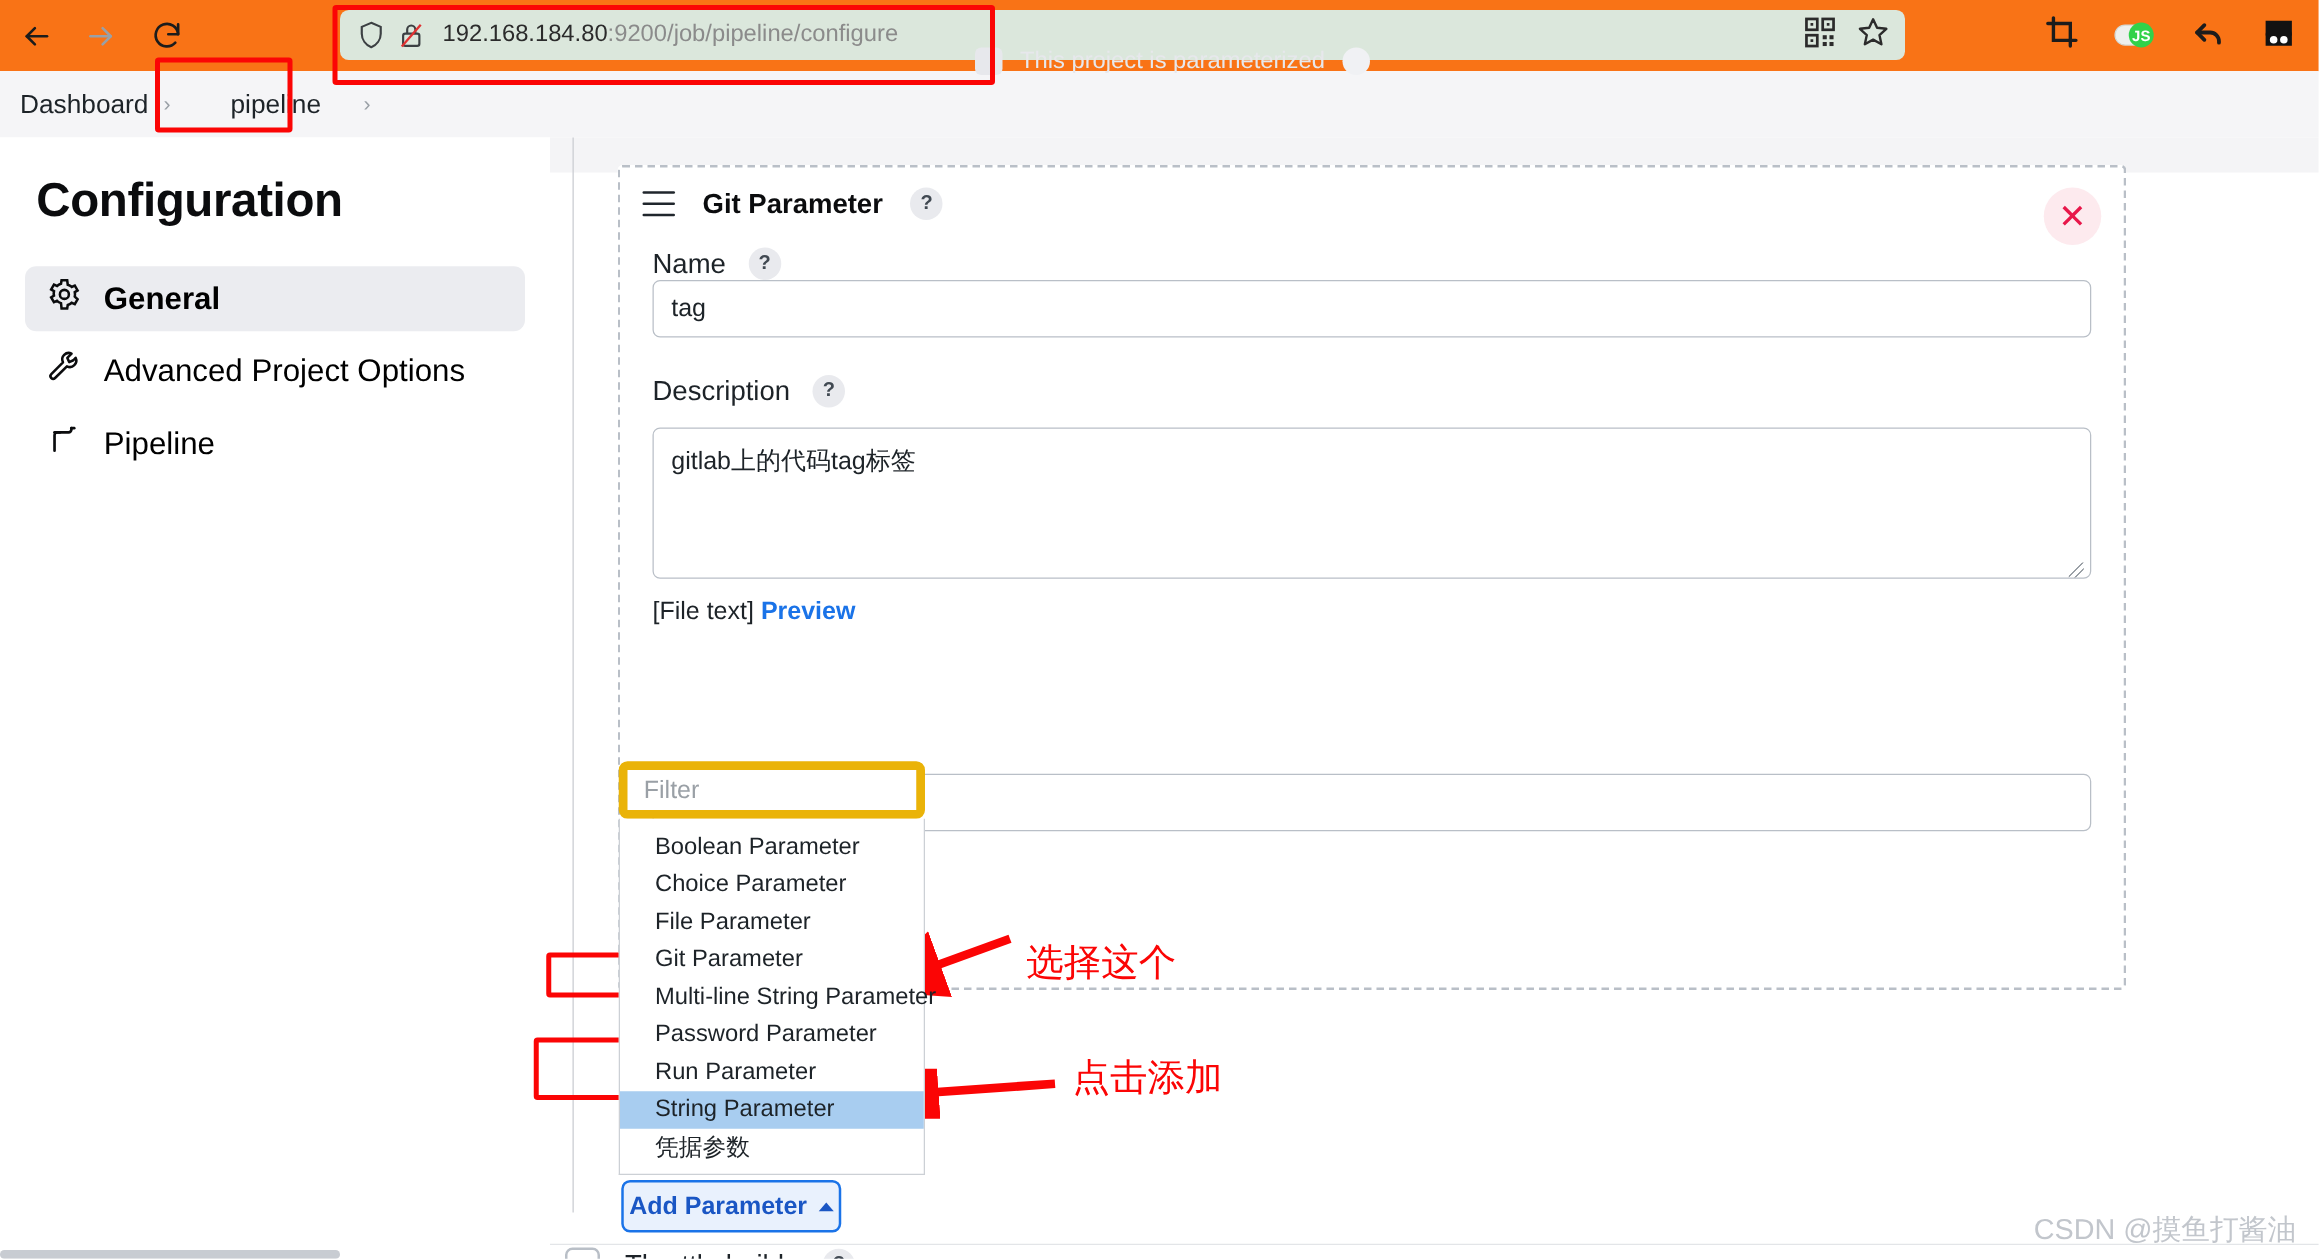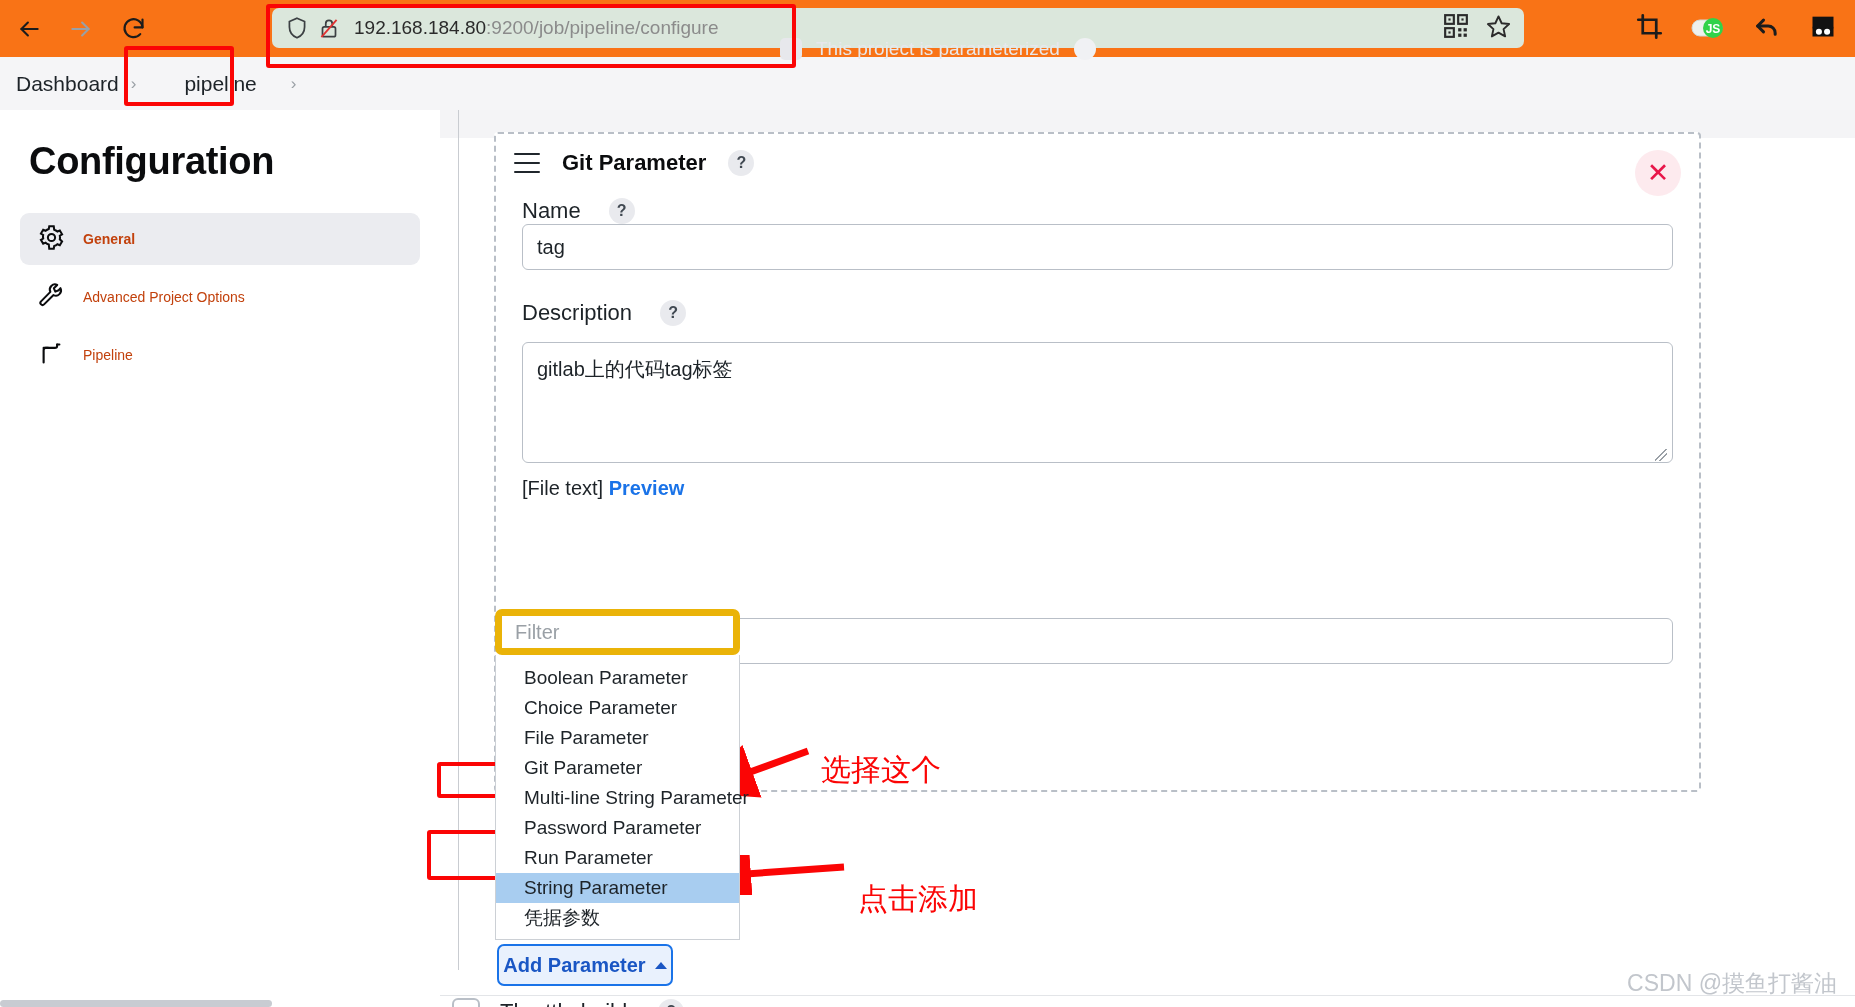--- a/index.html
+++ b/index.html
@@ -65,21 +65,21 @@
   
   .sidebar { position: absolute; left: 0; top: 0; width: 440px; height: 897px; background: #fff; }
   .side-title {
     font-size: 38px; font-weight: bold; color: #0b0c0e;
     margin: 30px 0 0 29px; letter-spacing: -0.3px;
   }
   .side-list { margin-top: 30px; padding: 0 20px; }
   .side-item {
     display: flex; align-items: center; gap: 18px;
     height: 52px; padding: 0 18px; border-radius: 9px;
-    font-size: 14px; color: #c2410c; margin-bottom: 6px;
+    font-size: 25px; color: #000000; margin-bottom: 6px;
   }
   .side-item.active { background: #ebecf0; font-weight: bold; }
   .side-item svg { flex: 0 0 auto; }
 
   
   .main { position: absolute; left: 440px; top: 0; right: 0; height: 897px; }
 
   .grayband {
     position: absolute; left: 0; top: 0; width: 1415px; height: 28px; background: #f4f4f6;
   }
@@ -94,21 +94,21 @@
   .drag-ico { width: 26px; height: 20px; display: flex; flex-direction: column; justify-content: space-between; }
   .drag-ico i { display: block; height: 2px; background: #20262c; border-radius: 2px; }
   .card-title { font-size: 22px; font-weight: bold; color: #0b0c0e; }
 
   .helpbadge {
     display: inline-flex; align-items: center; justify-content: center;
     width: 26px; height: 26px; border-radius: 50%;
     background: #e9eaee; color: #414952; font-size: 16px; font-weight: bold;
   }
 
-  .fld-label { font-size: 22px; color: #1d2328; display: flex; align-items: flex-start; gap: 28px; }
+  .fld-label { font-size: 22px; color: #1d2328; display: flex; align-items: flex-start; gap: 18px; }
 
   .textinput {
     width: 100%; height: 46px; border: 1px solid #b9bfc7; border-radius: 6px;
     font-size: 20px; color: #1d2328; padding: 0 14px; background: #fff;
     font-family: "Liberation Sans", sans-serif; outline: none;
   }
   .textarea {
     width: 100%; height: 121px; border: 1px solid #b9bfc7; border-radius: 6px;
     font-size: 20px; color: #1d2328; padding: 12px 14px; background: #fff;
     font-family: "Liberation Sans", "DejaVu Sans", sans-serif; resize: none; outline: none;
@@ -442,15 +442,15 @@
   <div class="redtext" style="left:821px; top:750px;">选择这个</div>
 
   <svg style="position:absolute; left:686px; top:855px; width:170px; height:40px;">
     <defs>
       <marker id="ah2" markerWidth="9" markerHeight="9" refX="7" refY="4.5" orient="auto">
         <polygon points="0 0.5, 9 4.5, 0 8.5" fill="#fb0505"></polygon>
       </marker>
     </defs>
     <line x1="158" y1="12" x2="16" y2="22" stroke="#fb0505" stroke-width="7" marker-end="url(#ah2)"></line>
   </svg>
-  <div class="redtext" style="left:858px; top:879px;">点击添加</div>
+  <div class="redtext" style="left:858px; top:842px;">点击添加</div>
 
 </div>
 
 </body></html>

